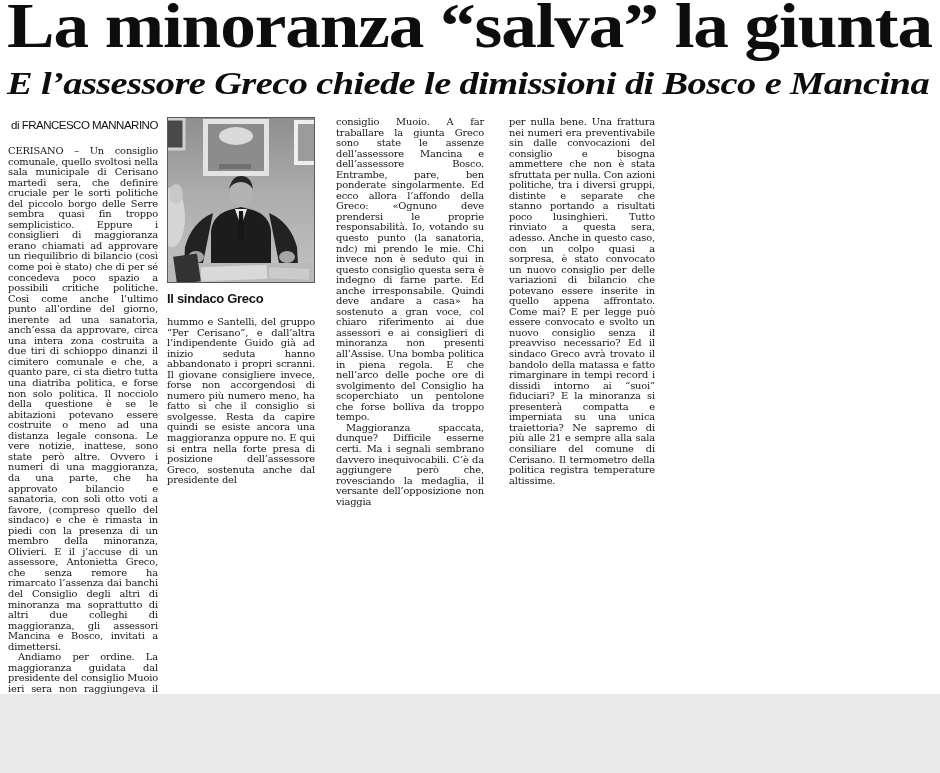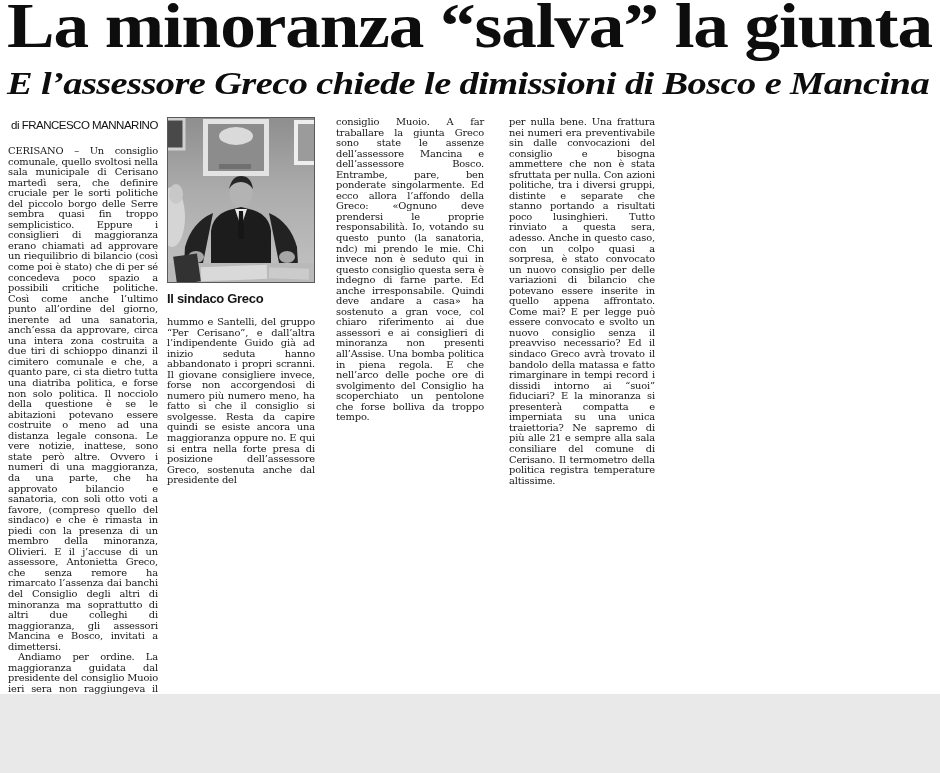--- a/index.html
+++ b/index.html
@@ -106,19 +106,20 @@
         </g>
         <rect x="0.5" y="0.5" width="147" height="165" fill="none" stroke="#5a5a5a" stroke-width="1"></rect>
       </svg>
     </figure>
     <div class="caption">Il sindaco Greco</div>
     <p>hummo e Santelli, del gruppo “Per Cerisano”, e dall’altra l’indipendente Guido già ad inizio seduta hanno abbandonato i propri scranni. Il giovane consigliere invece, forse non accorgendosi di numero più numero meno, ha fatto sì che il consiglio si svolgesse. Resta da capire quindi se esiste ancora una maggioranza oppure no. E qui si entra nella forte presa di posizione dell’assessore Greco, sostenuta anche dal presidente del</p>
   </div>
 
   <div class="col" id="col3">
     <p>consiglio Muoio. A far traballare la giunta Greco sono state le assenze dell’assessore Mancina e dell’assessore Bosco. Entrambe, pare, ben ponderate singolarmente. Ed ecco allora l’affondo della Greco: «Ognuno deve prendersi le proprie responsabilità. Io, votando su questo punto (la sanatoria, ndc) mi prendo le mie. Chi invece non è seduto qui in questo consiglio questa sera è indegno di farne parte. Ed anche irresponsabile. Quindi deve andare a casa» ha sostenuto a gran voce, col chiaro riferimento ai due assessori e ai consiglieri di minoranza non presenti all’Assise. Una bomba politica in piena regola. E che nell’arco delle poche ore di svolgimento del Consiglio ha scoperchiato un pentolone che forse bolliva da troppo tempo.</p>
+    <p>Maggioranza spaccata, dunque? Difficile esserne certi. Ma i segnali sembrano davvero inequivocabili. C’è da aggiungere però che, rovesciando la medaglia, il versante dell’opposizione non viaggia</p>
   </div>
 
   <div class="col" id="col4">
     <p>per nulla bene. Una frattura nei numeri era preventivabile sin dalle convocazioni del consiglio e bisogna ammettere che non è stata sfruttata per nulla. Con azioni politiche, tra i diversi gruppi, distinte e separate che stanno portando a risultati poco lusinghieri. Tutto rinviato a questa sera, adesso. Anche in questo caso, con un colpo quasi a sorpresa, è stato convocato un nuovo consiglio per delle variazioni di bilancio che potevano essere inserite in quello appena affrontato. Come mai? E per legge può essere convocato e svolto un nuovo consiglio senza il preavviso necessario? Ed il sindaco Greco avrà trovato il bandolo della matassa e fatto rimarginare in tempi record i dissidi intorno ai “suoi” fiduciari? E la minoranza si presenterà compatta e imperniata su una unica traiettoria? Ne sapremo di più alle 21 e sempre alla sala consiliare del comune di Cerisano. Il termometro della politica registra temperature altissime.</p>
   </div>
 
 </div>
 
 </body></html>

